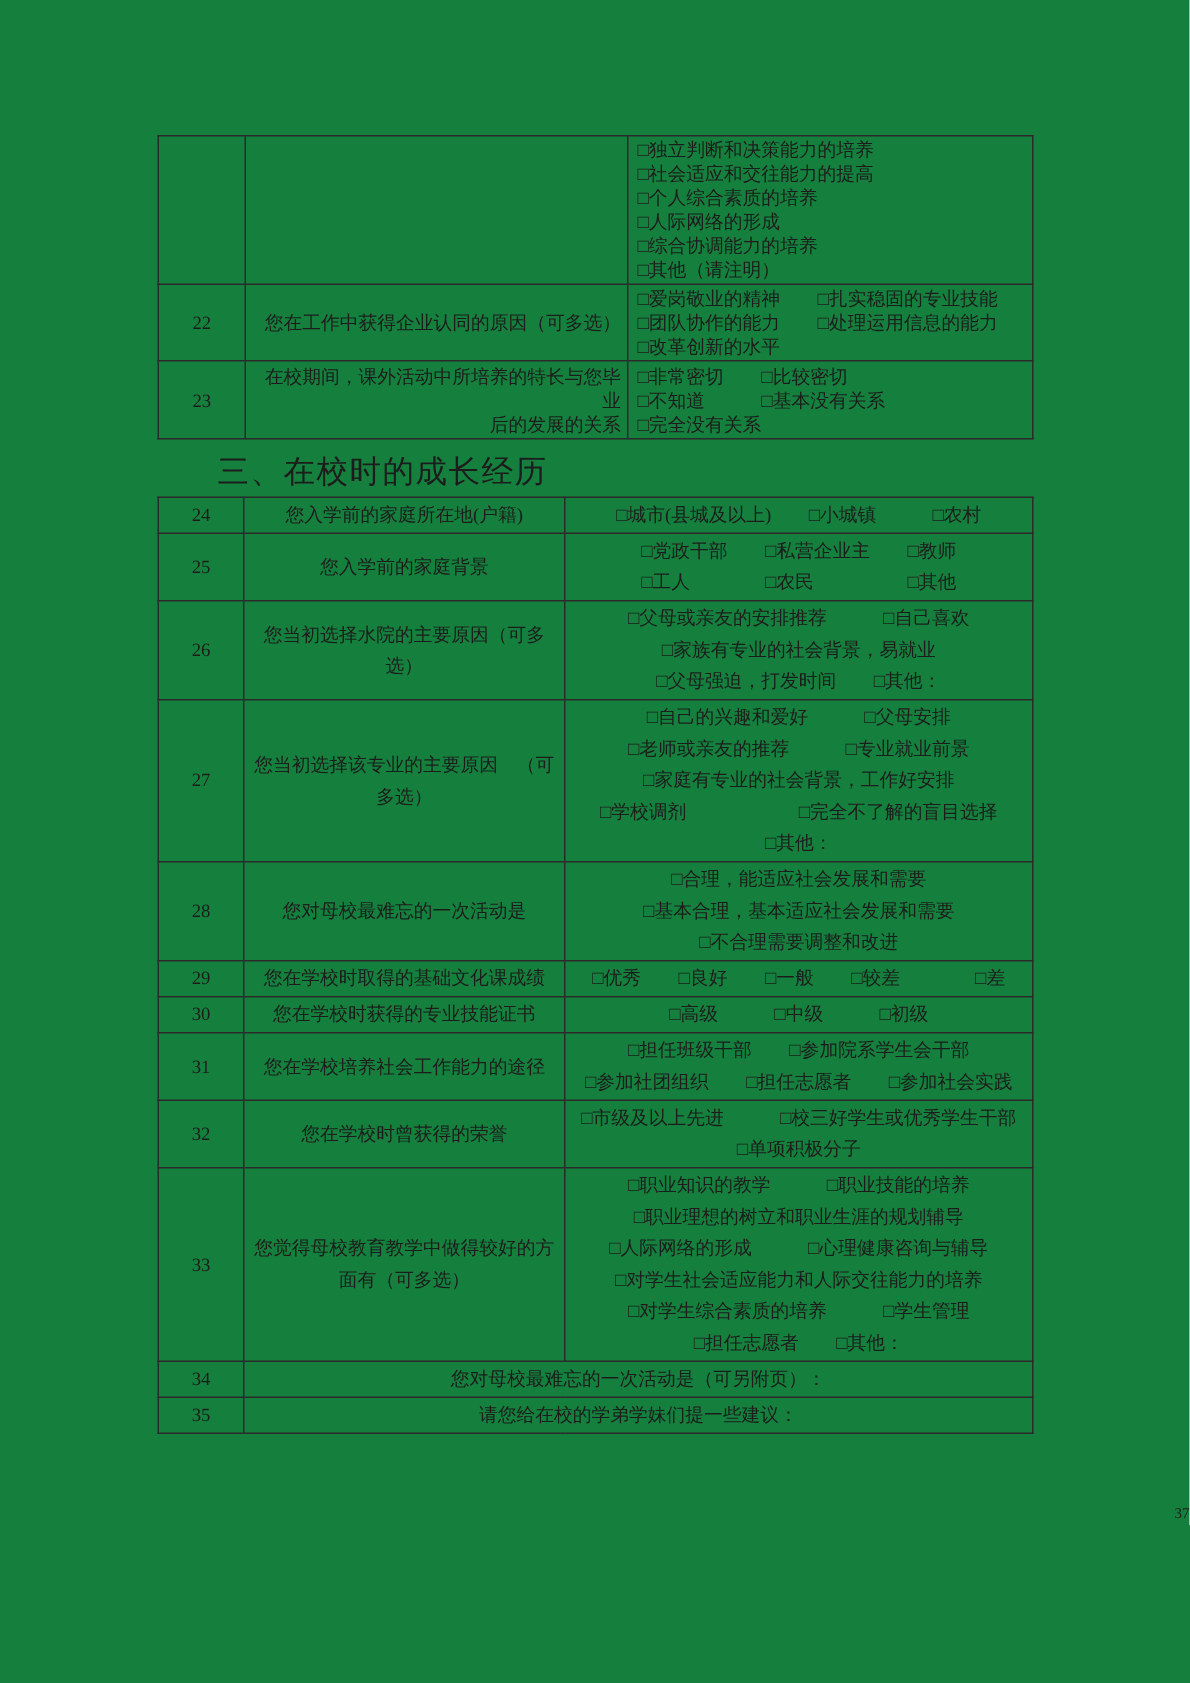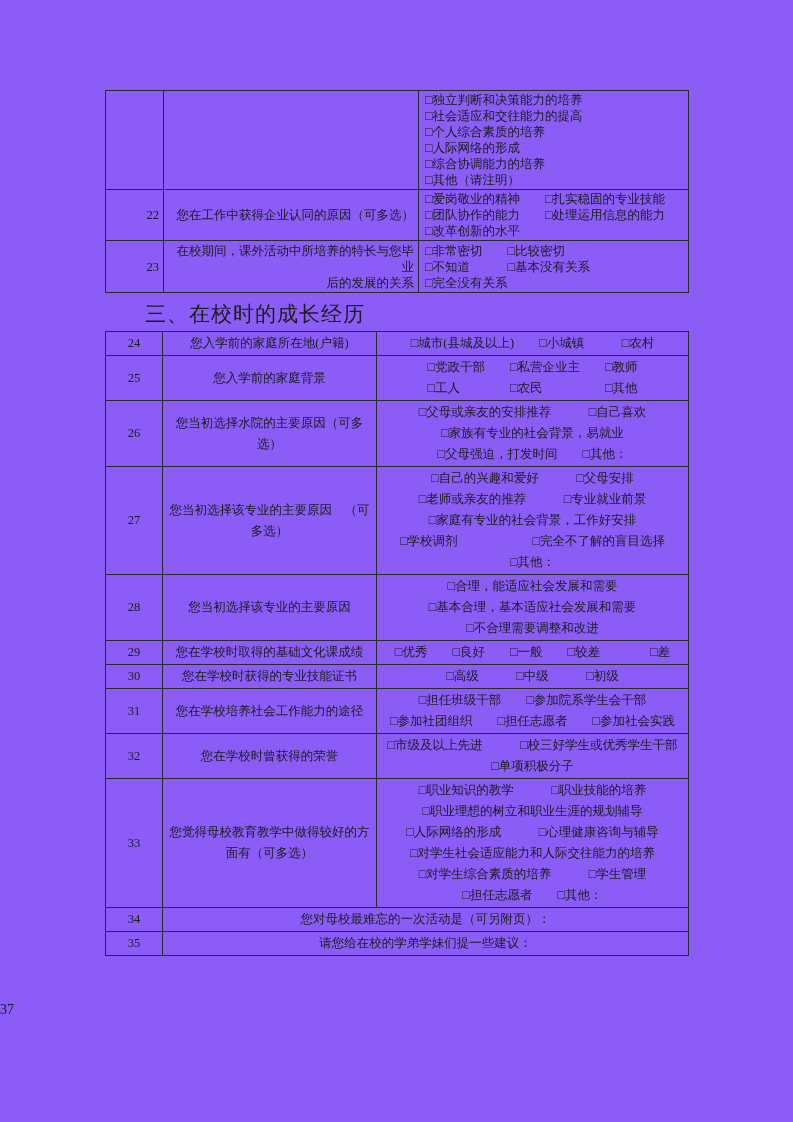--- a/index.html
+++ b/index.html
@@ -1,39 +1,39 @@
 <!DOCTYPE html>
 <html><head>
 <meta charset="utf-8">
 <style>
   html, body { margin: 0; padding: 0; background: #ffffff; }
   .page {
     position: relative;
     width: 793px;
     height: 1122px;
-    background: #8b5cf6;
+    background: #15803d;
     font-family: "Liberation Serif", "DejaVu Serif", serif;
     color: #1c1c1c;
     overflow: hidden;
   }
   .doc { position: absolute; left: 105px; top: 90px; width: 583px; }
 
   table { border-collapse: collapse; table-layout: fixed; width: 583px; }
   td, th {
     border: 1px solid #2a2a2a;
     padding: 1px 4px;
     font-size: 12.5px;
     font-weight: normal;
     vertical-align: middle;
     overflow: hidden;
   }
 
   
   .t1 td { line-height: 16px; }
-  .t1 .c-num  { text-align: right; }
+  .t1 .c-num  { text-align: center; }
   .t1 .c-item { text-align: right; padding-left: 7px; }
   .t1 .c-opts { text-align: left; padding-left: 6px; }
 
   
   .t2 td, .t2 th { line-height: 21px; }
   .t2 th { text-align: center; font-weight: normal; }
   .t2 .c-num   { text-align: center; }
   .t2 .c-item  { text-align: center; }
   .t2 .c-opts  { text-align: center; }
   .t2 .c-merged{ text-align: center; }
@@ -42,22 +42,22 @@
     font-size: 21px;
     line-height: 20px;
     margin: 11px 0 7px 40px;
     letter-spacing: 1px;
   }
   .pagenum {
     position: absolute;
     top: 1002px;
     left: 0;
     width: 100%;
-    text-align: left;
-    font-size: 14px;
+    text-align: right;
+    font-size: 10px;
     line-height: 16px;
     font-family: Liberation Serif, serif;
   }
 </style>
 </head>
 <body>
 
 <div class="page">
   <div class="doc">
 
@@ -155,21 +155,21 @@
               <div>□自己的兴趣和爱好　　　□父母安排</div>
               <div>□老师或亲友的推荐　　　□专业就业前景</div>
               <div>□家庭有专业的社会背景，工作好安排</div>
               <div>□学校调剂　　　　　　□完全不了解的盲目选择</div>
               <div>□其他：</div>
             </td>
         </tr>
         <tr style="height:58px">
           <td class="c-num">28</td>
           <td class="c-item">
-              <div>您当初选择该专业的主要原因</div>
+              <div>您对母校最难忘的一次活动是</div>
             </td>
           <td class="c-opts">
               <div>□合理，能适应社会发展和需要</div>
               <div>□基本合理，基本适应社会发展和需要</div>
               <div>□不合理需要调整和改进</div>
             </td>
         </tr>
         <tr style="height:24px">
           <td class="c-num">29</td>
           <td class="c-item">

